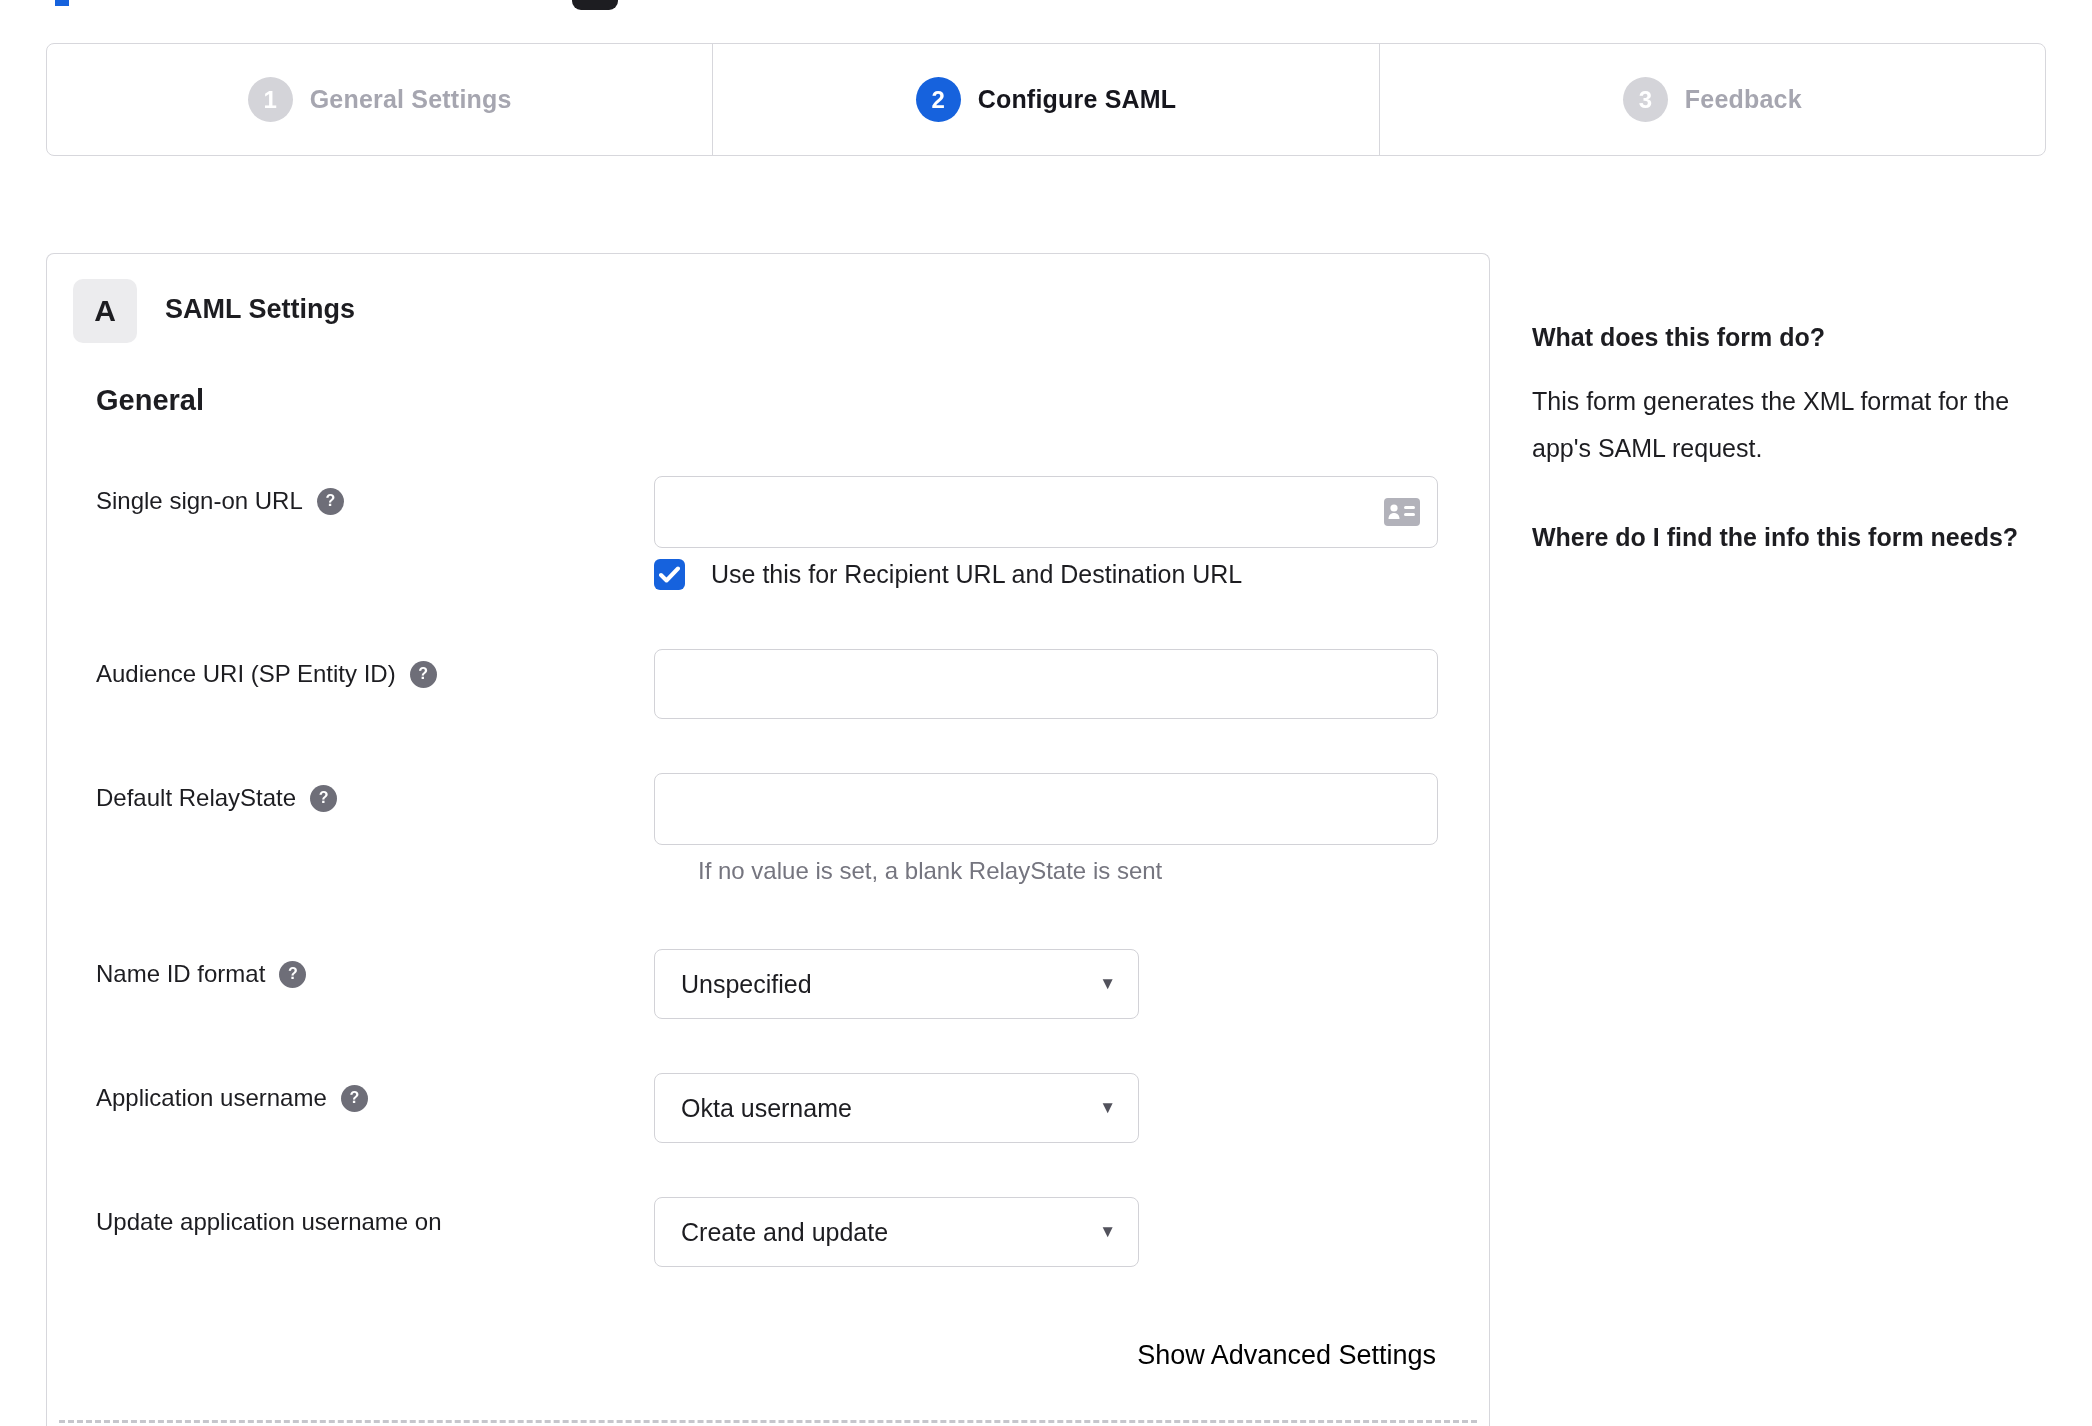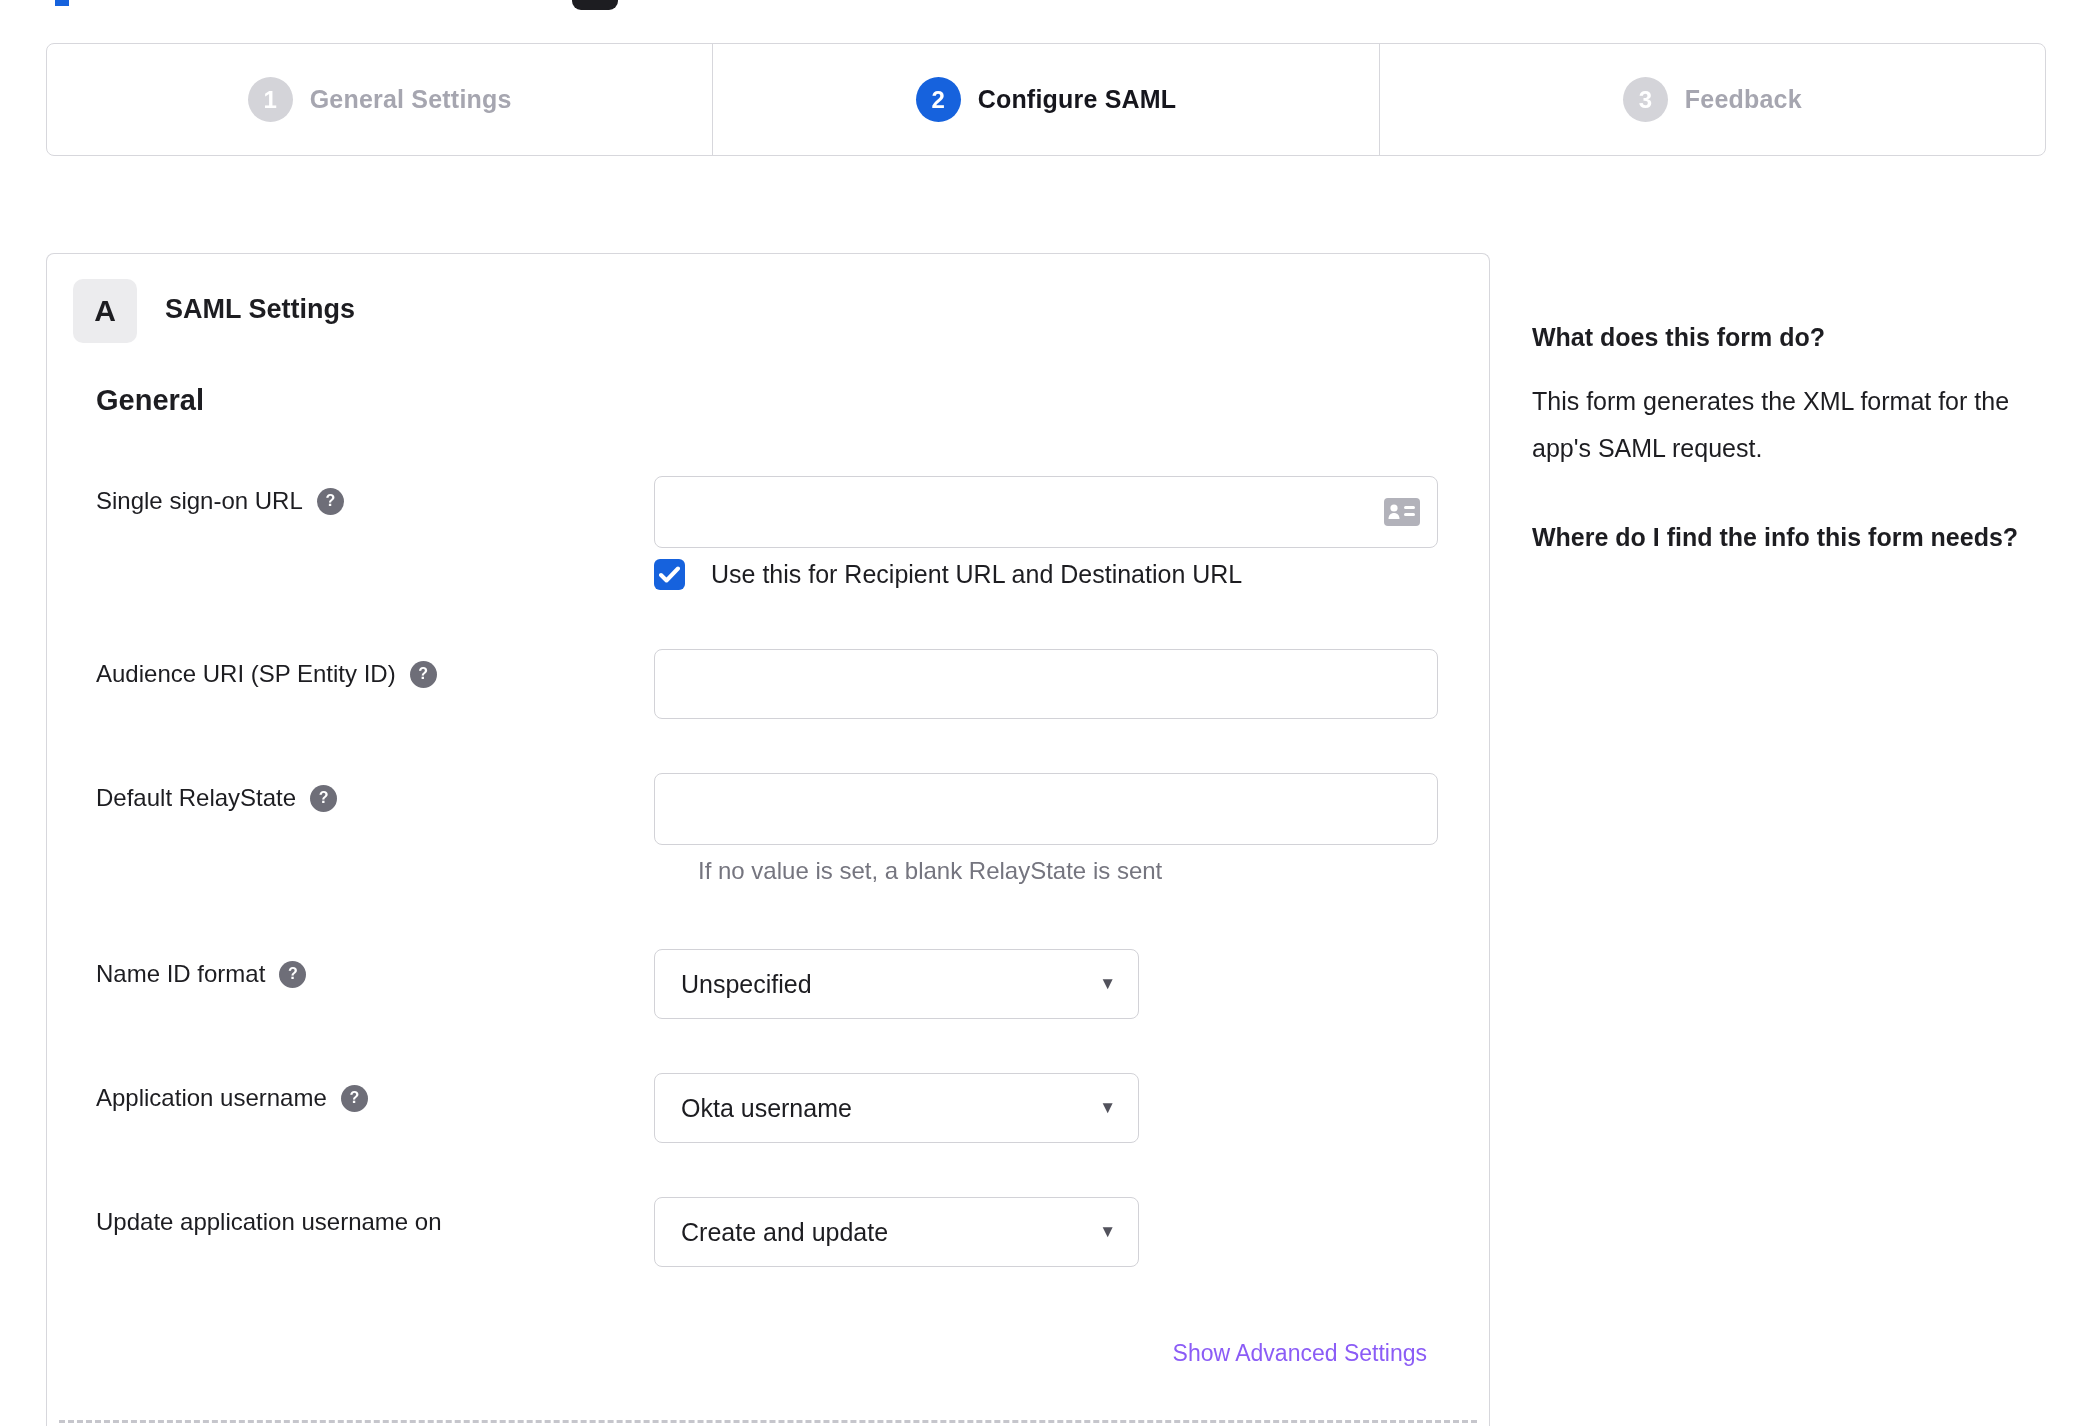--- a/index.html
+++ b/index.html
@@ -86,22 +86,22 @@
   .select-box {
     position: absolute; left: 607px; width: 485px; height: 70px;
     border: 1px solid #d2d2d7; border-radius: 8px; background: #fff;
     display: flex; align-items: center; justify-content: space-between;
     padding: 0 22px 0 26px; cursor: pointer;
   }
   .select-value { font-size: 25px; color: #1d1d21; }
   .select-arrow { font-size: 17px; color: #52525c; }
 
   .advanced-link {
-    position: absolute; right: 62px; top: 1086px;
-    font-size: 23px; font-weight: 500; color: #8b5cf6; cursor: pointer; text-decoration: none;
+    position: absolute; right: 53px; top: 1086px;
+    font-size: 27px; font-weight: 500; color: #000000; cursor: pointer; text-decoration: none;
   }
 
   .dashed-divider {
     position: absolute; left: 12px; right: 12px; bottom: 3px;
     border-top: 3px dashed #c6c6cc;
   }
 
   
   .help-sidebar { position: absolute; left: 1532px; top: 318px; width: 516px; }
   .help-q { font-size: 25px; font-weight: bold; line-height: 38px; }

